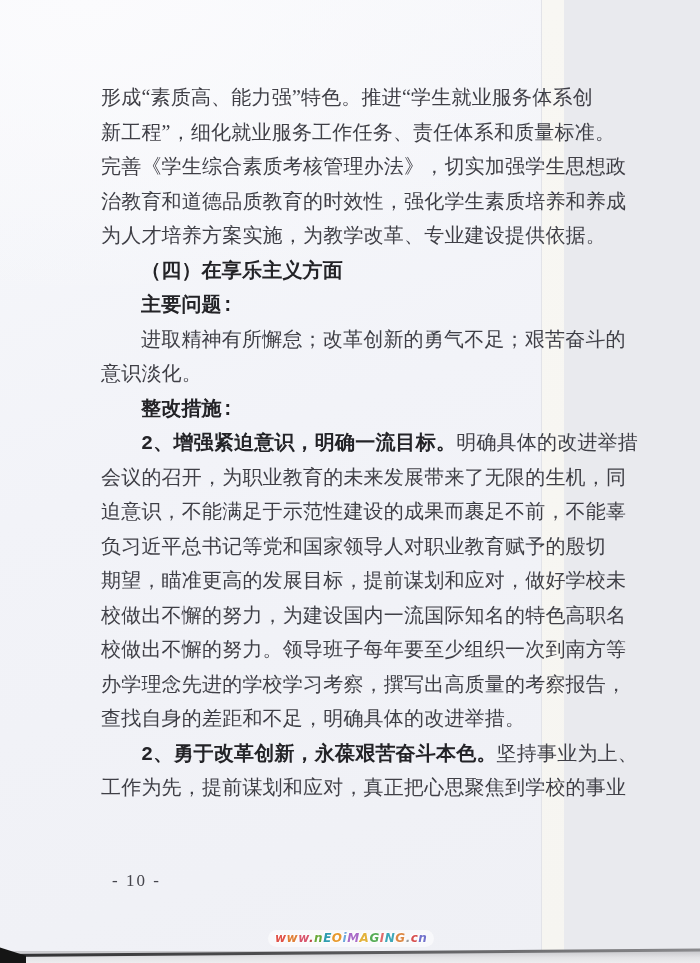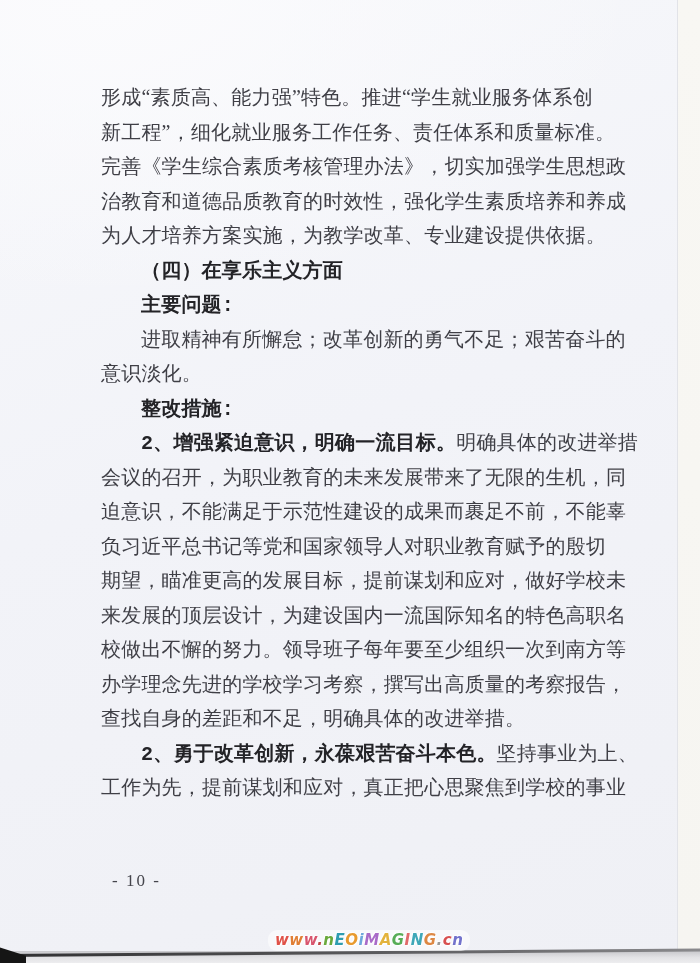--- a/index.html
+++ b/index.html
@@ -5,21 +5,21 @@
   html, body {
     margin: 0;
     padding: 0;
     width: 700px;
     height: 963px;
     overflow: hidden;
     background: #e9eaee;
   }
   #scan {
     position: relative;
-    width: 700px;
+    width: 564px;
     height: 963px;
     background:
       radial-gradient(ellipse 900px 500px at 15% 0%, #fbfbfd 0%, rgba(251,251,253,0) 60%),
       linear-gradient(160deg, #f7f8fb 0%, #f2f3f8 45%, #eff0f5 100%);
     font-family: "Liberation Serif", "DejaVu Serif", serif;
   }
   
   #right-strip {
     position: absolute;
     right: 0; top: 0;
@@ -67,21 +67,21 @@
   #watermark {
     position: absolute;
     left: 268px;
     top: 930px;
     padding: 1px 7px 2px 7px;
     background: rgba(255,255,255,0.55);
     border-radius: 9px;
     font-family: "DejaVu Sans", "Liberation Sans", sans-serif;
     font-style: italic;
     font-weight: bold;
-    font-size: 15px;
+    font-size: 12px;
     letter-spacing: 0.5px;
     white-space: nowrap;
     text-shadow:
       0 0 2px #ffffff, 0 0 3px #ffffff,
       1px 1px 1px rgba(255,255,255,0.9),
       -1px -1px 1px rgba(255,255,255,0.9);
   }
   
   #bottom-shade {
     position: absolute;
@@ -121,21 +121,21 @@
       <div class="line indent"><span class="seg bold">（四）在享乐主义方面</span></div>
       <div class="line indent"><span class="seg bold">主要问题:</span></div>
       <div class="line indent"><span class="seg">进取精神有所懈怠；改革创新的勇气不足；艰苦奋斗的</span></div>
       <div class="line"><span class="seg">意识淡化。</span></div>
       <div class="line indent"><span class="seg bold">整改措施:</span></div>
       <div class="line indent"><span class="seg bold">2、增强紧迫意识，明确一流目标。</span><span class="seg">明确具体的改进举措</span></div>
       <div class="line"><span class="seg">会议的召开，为职业教育的未来发展带来了无限的生机，同</span></div>
       <div class="line"><span class="seg">迫意识，不能满足于示范性建设的成果而裹足不前，不能辜</span></div>
       <div class="line"><span class="seg">负习近平总书记等党和国家领导人对职业教育赋予的殷切</span></div>
       <div class="line"><span class="seg">期望，瞄准更高的发展目标，提前谋划和应对，做好学校未</span></div>
-      <div class="line"><span class="seg">来发展的顶层设计，为建设国内一流国际知名的特色高职名</span></div>
+      <div class="line"><span class="seg">校做出不懈的努力，为建设国内一流国际知名的特色高职名</span></div>
       <div class="line"><span class="seg">校做出不懈的努力。领导班子每年要至少组织一次到南方等</span></div>
       <div class="line"><span class="seg">办学理念先进的学校学习考察，撰写出高质量的考察报告，</span></div>
       <div class="line"><span class="seg">查找自身的差距和不足，明确具体的改进举措。</span></div>
       <div class="line indent"><span class="seg bold">2、勇于改革创新，永葆艰苦奋斗本色。</span><span class="seg">坚持事业为上、</span></div>
       <div class="line"><span class="seg">工作为先，提前谋划和应对，真正把心思聚焦到学校的事业</span></div>
     </div>
 
   <div id="page-number">- 10 -</div>
 
   <div id="bottom-shade"></div>

